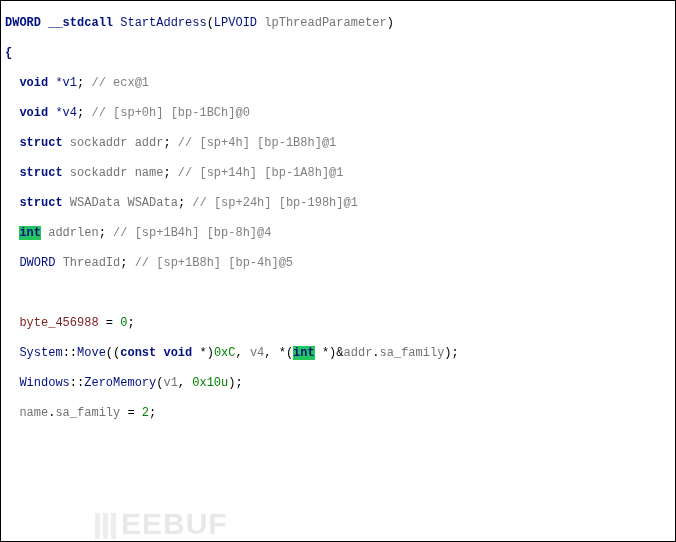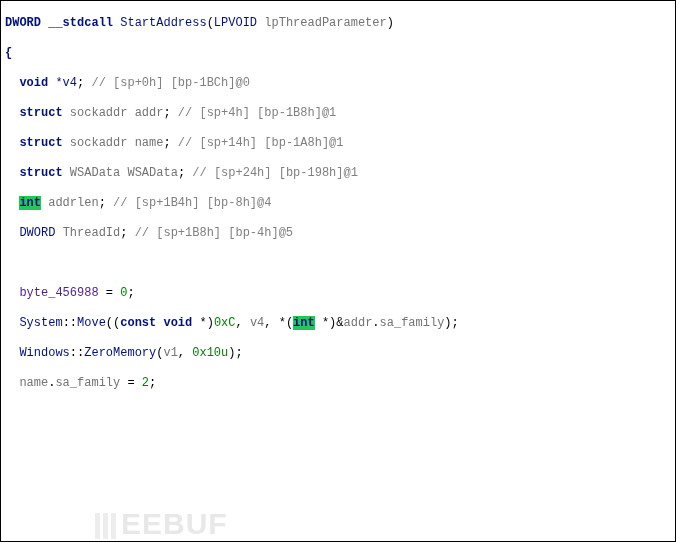--- a/index.html
+++ b/index.html
@@ -25,21 +25,21 @@
   }
   .line {
     display: block;
     min-height: 15px;
   }
   .kw   { color: #001080; font-weight: bold; }  
   .ret  { color: #001080; font-weight: bold; }
   .hl   { background: #22c55e; }
   .com  { color: #808080; }
   .ident{ color: #001080; font-weight: normal; margin-top: 19px; }  
-  .glob { color: #4c1d95; }
+  .glob { color: #7f1d1d; }
   .num  { color: #008000; }
   .brace{ color: #001080; font-weight: bold; }
   .dim  { color: #737373; }
   .watermark {
     position: absolute;
     left: 94px;
     bottom: 2px;
     font-family: Arial, sans-serif;
     font-size: 30px;
     font-weight: 900;
@@ -69,20 +69,21 @@
 </head>
 <body>
 
 <div class="watermark">
   <span class="bars"><span class="bar"></span><span class="bar"></span><span class="bar"></span></span><span>EEBUF</span>
 </div>
 
 <div class="code-container code-layer">
 <span class="line"><span class="ret">DWORD</span> <span class="kw">__stdcall</span> <span class="ident">StartAddress</span>(<span class="ident">LPVOID</span> <span class="dim">lpThreadParameter</span>)</span>
 <span class="line"><span class="brace">{</span></span>
+<span class="line">  <span class="kw">void</span> <span class="ident">*v1</span>; <span class="com">// ecx@1</span></span>
 <span class="line">  <span class="kw">void</span> <span class="ident">*v4</span>; <span class="com">// [sp+0h] [bp-1BCh]@0</span></span>
 <span class="line">  <span class="kw">struct</span> <span class="dim">sockaddr</span> <span class="dim">addr</span>; <span class="com">// [sp+4h] [bp-1B8h]@1</span></span>
 <span class="line">  <span class="kw">struct</span> <span class="dim">sockaddr</span> <span class="dim">name</span>; <span class="com">// [sp+14h] [bp-1A8h]@1</span></span>
 <span class="line">  <span class="kw">struct</span> <span class="dim">WSAData</span> <span class="dim">WSAData</span>; <span class="com">// [sp+24h] [bp-198h]@1</span></span>
 <span class="line">  <span class="kw hl">int</span> <span class="dim">addrlen</span>; <span class="com">// [sp+1B4h] [bp-8h]@4</span></span>
 <span class="line">  <span class="ident">DWORD</span> <span class="dim">ThreadId</span>; <span class="com">// [sp+1B8h] [bp-4h]@5</span></span>
 <span class="line"> </span>
 <span class="line">  <span class="glob">byte_456988</span><span> = </span><span class="num">0</span>;</span>
 <span class="line">  <span class="ident">System</span><span>::</span><span class="ident">Move</span><span>((</span><span class="kw">const void</span><span> *)</span><span class="num">0xC</span><span>, </span><span class="dim">v4</span><span>, *(</span><span class="kw hl">int</span><span> *)&amp;</span><span class="dim">addr</span><span>.</span><span class="dim">sa_family</span><span>);</span></span>
 <span class="line">  <span class="ident">Windows</span><span>::</span><span class="ident">ZeroMemory</span><span>(</span><span class="dim">v1</span><span>, </span><span class="num">0x10u</span><span>);</span></span>

